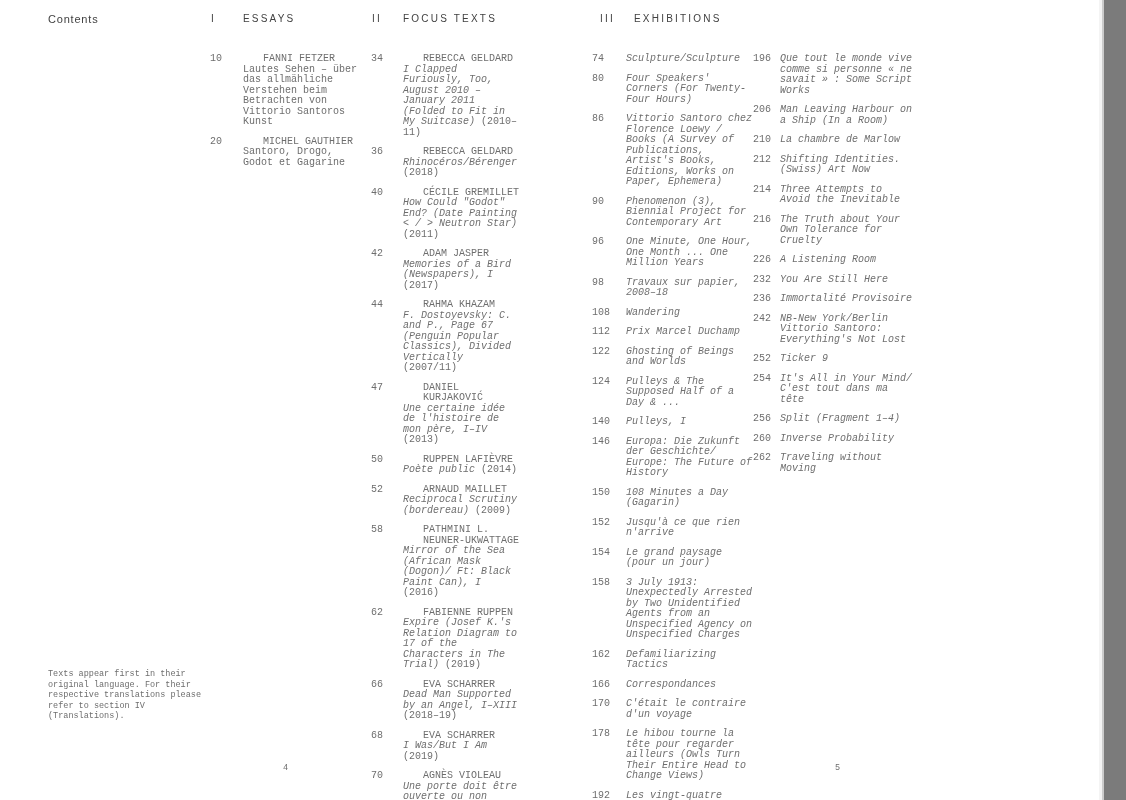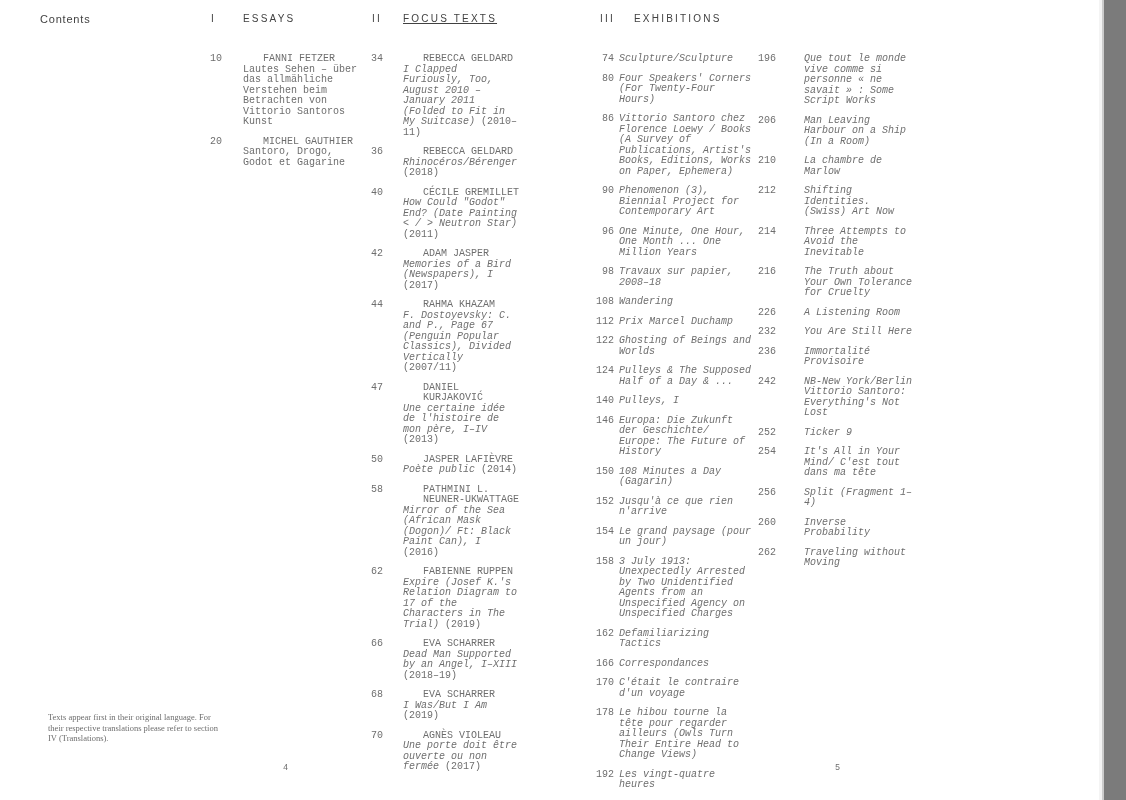--- a/index.html
+++ b/index.html
@@ -6,52 +6,52 @@
   body{
     width:1126px;height:800px;position:relative;overflow:hidden;
     background:#ffffff;
     font-family:"Liberation Mono","DejaVu Sans Mono",monospace;
   }
   .hdr{
     position:absolute;top:13px;
     font-family:"Liberation Sans","DejaVu Sans",sans-serif;
     font-size:10px;letter-spacing:2.2px;color:#414141;white-space:nowrap;
   }
-  .hdr-contents{left:40px;font-size:11px;letter-spacing:0.8px;}
+  .hdr-contents{left:48px;font-size:11px;letter-spacing:0.8px;}
   .hdr-num-1{left:211px;}
   .hdr-essays{left:243px;}
   .hdr-num-2{left:372px;}
-  .hdr-focus{left:403px;text-decoration:underline;}
+  .hdr-focus{left:403px;}
   .hdr-num-3{left:600px;}
   .hdr-exh{left:634px;}
 
   .col{
     position:absolute;top:54px;
     font-size:10px;line-height:10.5px;color:#6e6e6e;
   }
   .col-essays{left:210px;width:153px;}
   .col-focus{left:371px;width:151px;}
   .col-exh-left{left:592px;width:163px;}
   .col-exh-right{left:753px;width:161px;}
 
   .entry{display:flex;margin-bottom:9px;}
   .num{flex:none;}
   .col-essays .num{width:33px;}
   .col-focus .num{width:32px;}
-  .col-exh-left .num{width:22px;text-align:right;margin-right:5px;}
-  .col-exh-right .num{width:23px;text-align:right;margin-right:28px;font-family:Liberation Mono, monospace;}
+  .col-exh-left .num{width:22px;text-align:left;margin-right:12px;}
+  .col-exh-right .num{width:23px;margin-right:4px;font-family:Liberation Mono, monospace;}
   .ebody{flex:1;min-width:0;}
   .author{display:block;font-style:normal;padding-left:20px;}
   .title{font-style:italic;margin-top:12px;}
   .title.roman{font-style:normal;}
   .year{font-style:normal;}
 
   .footnote{
-    position:absolute;left:48px;top:712px;width:172px;
-    font-size:8.5px;line-height:10.5px;color:#6e6e6e;font-family:Liberation Serif, serif;
+    position:absolute;left:48px;top:669px;width:172px;
+    font-size:8.5px;line-height:10.5px;color:#6e6e6e;
   }
   .pageno{
     position:absolute;top:763px;
     font-size:8.5px;color:#6e6e6e;
   }
   .pageno-left{left:283px;}
   .pageno-right{left:835px;}
 
   .edge-strip{
     position:absolute;top:0;bottom:0;right:0;width:22px;
@@ -101,21 +101,25 @@
     <div class="entry">
       <span class="num">44</span>
       <span class="ebody"><span class="author">RAHMA KHAZAM</span><span class="title">F. Dostoyevsky: C. and P., Page 67 (Penguin Popular Classics), Divided Vertically</span><span class="year"> (2007/11)</span></span>
     </div>
     <div class="entry">
       <span class="num">47</span>
       <span class="ebody"><span class="author">DANIEL KURJAKOVIĆ</span><span class="title">Une certaine idée de l'histoire de mon père, I–IV</span><span class="year"> (2013)</span></span>
     </div>
     <div class="entry">
       <span class="num">50</span>
-      <span class="ebody"><span class="author">JASPER LAFIÈVRE</span><span class="title">Poète public</span><span class="year"> (2014)</span></span>
+      <span class="ebody"><span class="author">RUPPEN LAFIÈVRE</span><span class="title">Poète public</span><span class="year"> (2014)</span></span>
+    </div>
+    <div class="entry">
+      <span class="num">52</span>
+      <span class="ebody"><span class="author">ARNAUD MAILLET</span><span class="title">Reciprocal Scrutiny (bordereau)</span><span class="year"> (2009)</span></span>
     </div>
     <div class="entry">
       <span class="num">58</span>
       <span class="ebody"><span class="author">PATHMINI L. NEUNER-UKWATTAGE</span><span class="title">Mirror of the Sea (African Mask (Dogon)/ Ft: Black Paint Can), I</span><span class="year"> (2016)</span></span>
     </div>
     <div class="entry">
       <span class="num">62</span>
       <span class="ebody"><span class="author">FABIENNE RUPPEN</span><span class="title">Expire (Josef K.'s Relation Diagram to 17 of the Characters in The Trial)</span><span class="year"> (2019)</span></span>
     </div>
     <div class="entry">

